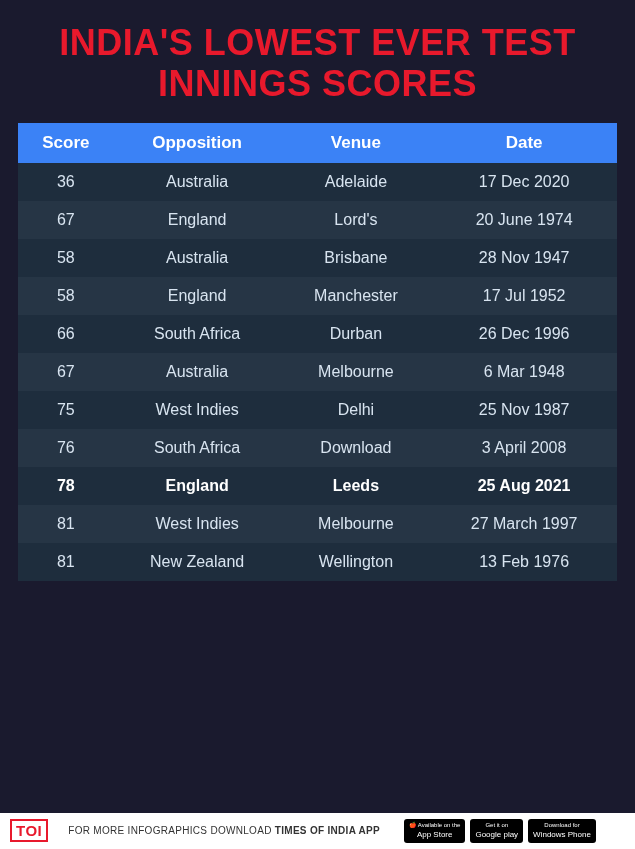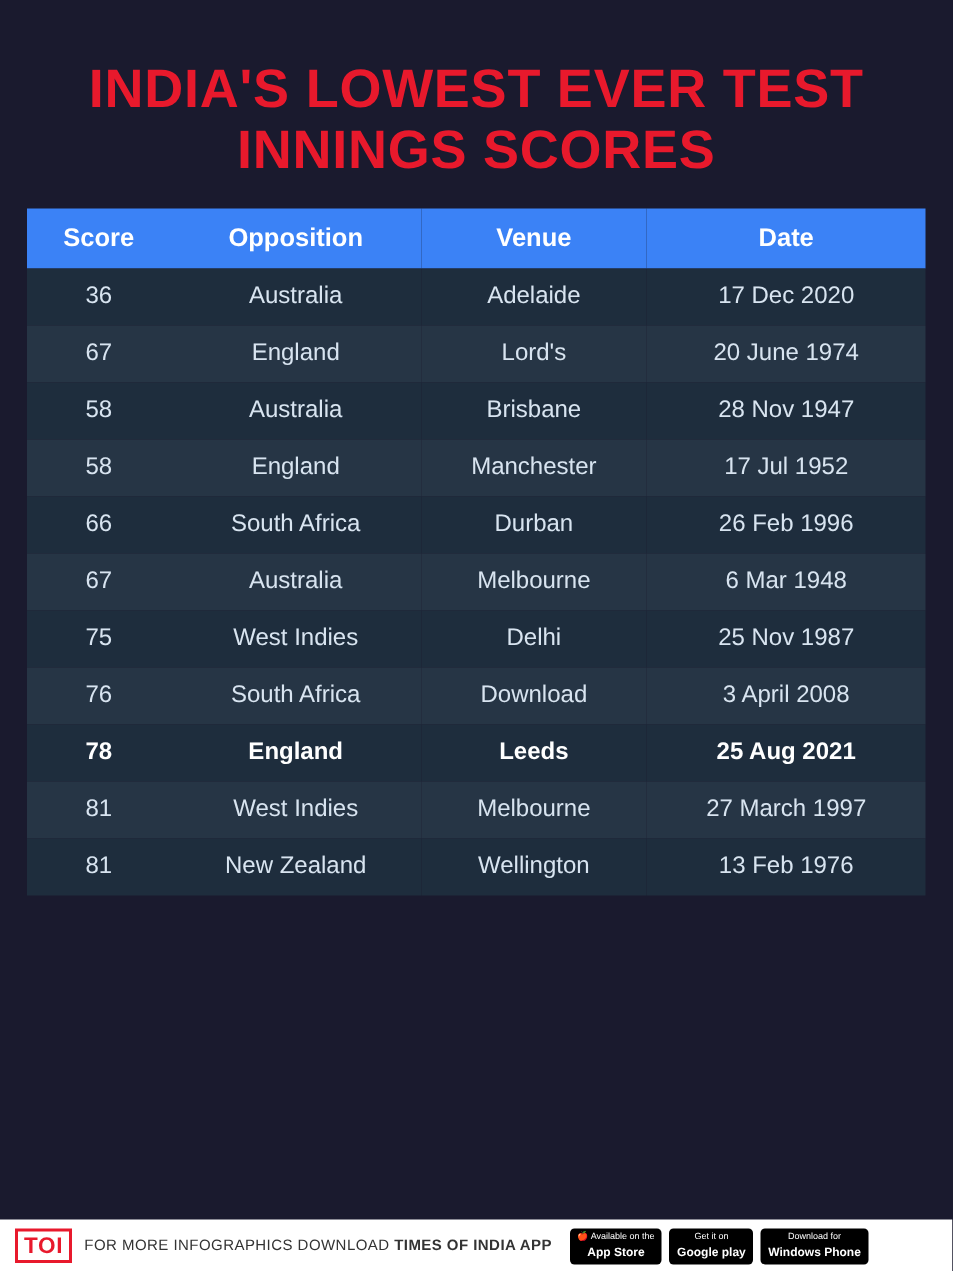--- a/index.html
+++ b/index.html
@@ -6,21 +6,21 @@
     body {
       width: 635px;
       min-height: 849px;
       background: #1a1a2e;
       font-family: Arial, sans-serif;
       display: flex;
       flex-direction: column;
     }
     .header {
       background: #1a1a2e;
-      padding: 38px 20px 18px;
+      padding: 22px 20px 18px;
       text-align: center;
     }
     .header h1 {
       color: #e8192c;
       font-size: 36px;
       font-weight: 900;
       line-height: 1.15;
       text-transform: uppercase;
       letter-spacing: 0.5px;
     }
@@ -56,21 +56,21 @@
     }
     tbody tr.bold-row td {
       font-weight: 900;
       color: #ffffff;
     }
     .footer {
       background: #ffffff;
       display: flex;
       align-items: center;
       padding: 6px 10px;
-      gap: 8px;
+      gap: 20px;
       min-height: 36px;
     }
     .footer-logo {
       font-weight: 900;
       font-size: 15px;
       color: #e8192c;
       border: 2px solid #e8192c;
       padding: 1px 4px;
       letter-spacing: 0.5px;
     }
@@ -96,21 +96,21 @@
       padding: 3px 5px;
       border-radius: 3px;
       display: flex;
       flex-direction: column;
       align-items: center;
       line-height: 1.3;
       min-width: 52px;
     }
     .badge .badge-sub {
       font-size: 8px;
-      font-weight: 700;
+      font-weight: 400;
     }
   </style>
 </head>
 <body>
 
 <div class="header">
   <h1>
     <span>INDIA'S LOWEST EVER TEST</span><br>
     <span>INNINGS SCORES</span>
   </h1>
@@ -148,21 +148,21 @@
         <tr>
           <td>58</td>
           <td>England</td>
           <td>Manchester</td>
           <td>17 Jul 1952</td>
         </tr>
         <tr>
           <td>66</td>
           <td>South Africa</td>
           <td>Durban</td>
-          <td>26 Feb 1996</td>
+          <td>26 Dec 1996</td>
         </tr>
         <tr>
           <td>67</td>
           <td>Australia</td>
           <td>Melbourne</td>
           <td>6 Mar 1948</td>
         </tr>
         <tr>
           <td>75</td>
           <td>West Indies</td>

